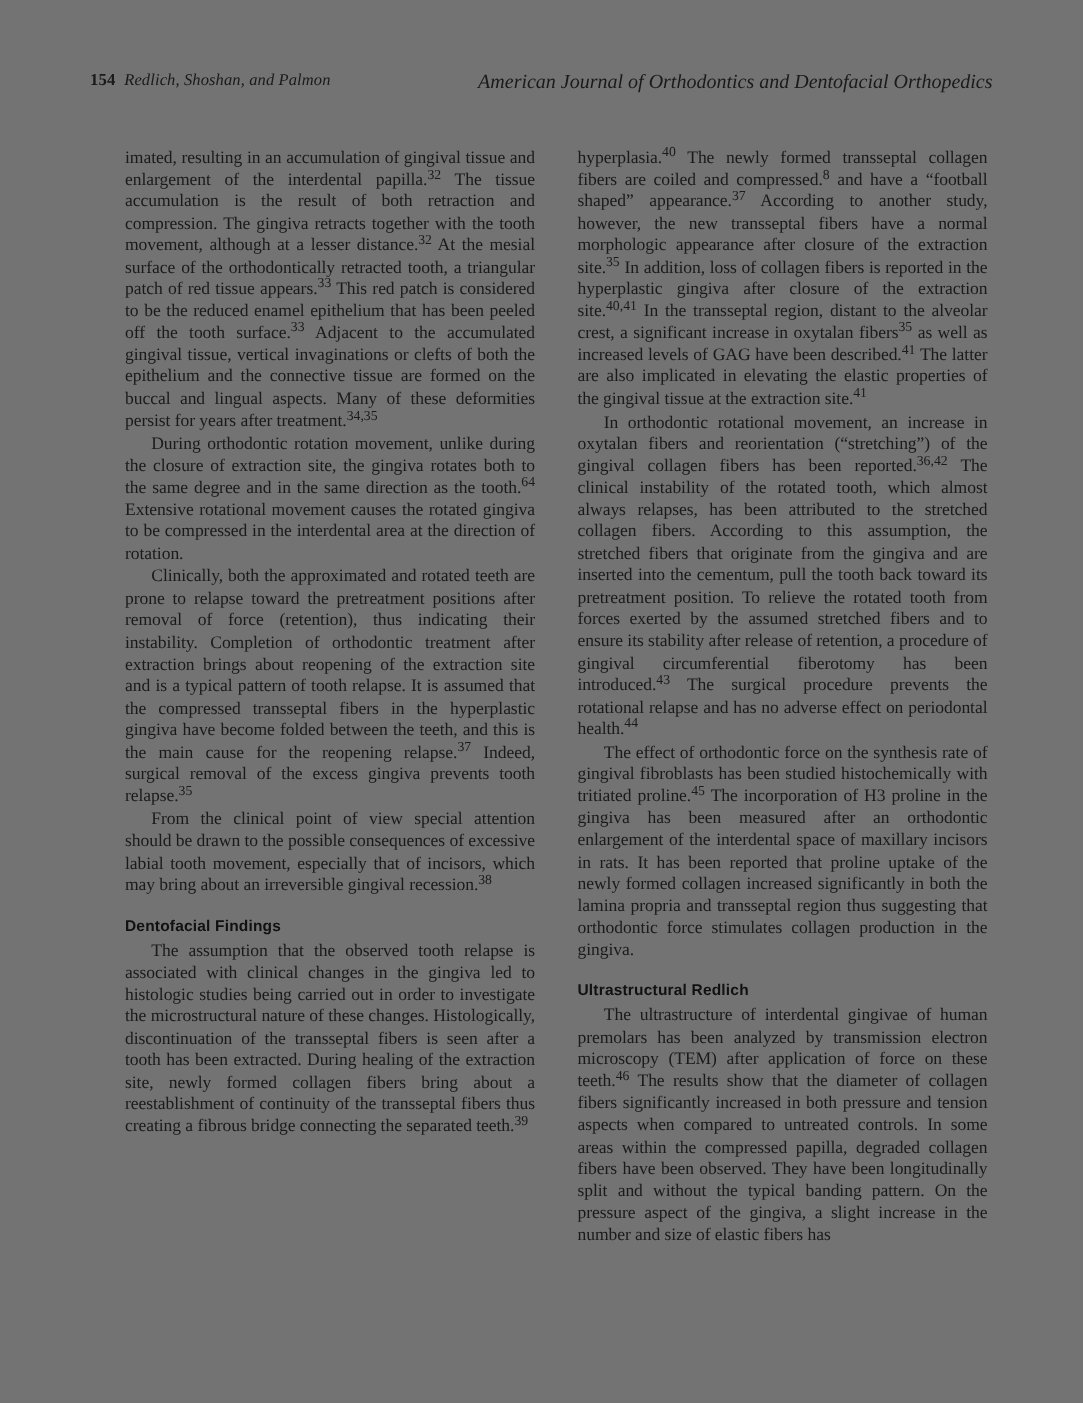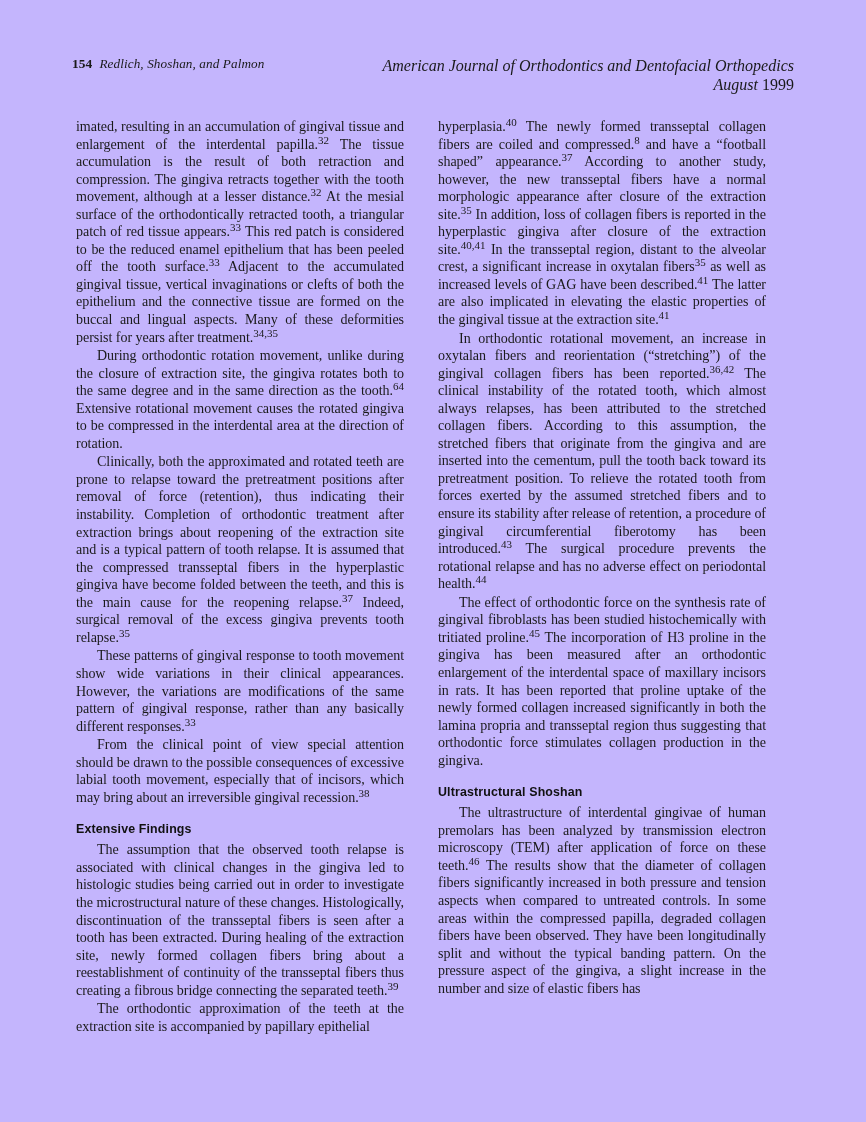--- a/index.html
+++ b/index.html
@@ -15,21 +15,21 @@
     position: relative;
     overflow: hidden;
   }
 
   .page {
     position: absolute;
     left: 0;
     top: 0;
     width: 866px;
     height: 1122px;
-    background: #c4b5fd;
+    background: #737373;
   }
 
   
   .running-head {
     position: absolute;
     left: 72px;
     top: 56px;
     width: 722px;
     height: 44px;
   }
@@ -62,21 +62,21 @@
     line-height: 19px;
     white-space: nowrap;
   }
   .rh-date-num {
     font-style: normal;
   }
 
   
   .columns {
     position: absolute;
-    left: 76px;
+    left: 100px;
     top: 118px;
     width: 690px;
     display: flex;
     gap: 34px;
   }
   .col {
     width: 328px;
   }
 
   p.para {
@@ -116,37 +116,34 @@
 <body>
 
 <div class="page">
 
   <div class="running-head">
     <div class="rh-left">
       <span class="rh-pageno">154</span><span class="rh-authors">Redlich, Shoshan, and Palmon</span>
     </div>
     <div class="rh-right">
       <div>American Journal of Orthodontics and Dentofacial Orthopedics</div>
-      <div><span>August</span> <span class="rh-date-num">1999</span></div>
     </div>
   </div>
 
   <div class="columns">
     <div class="col" id="col-left">
         <p class="para noindent">imated, resulting in an accumulation of gingival tissue and enlargement of the interdental papilla.<sup>32</sup> The tissue accumulation is the result of both retraction and compression. The gingiva retracts together with the tooth movement, although at a lesser distance.<sup>32</sup> At the mesial surface of the orthodontically retracted tooth, a triangular patch of red tissue appears.<sup>33</sup> This red patch is considered to be the reduced enamel epithelium that has been peeled off the tooth surface.<sup>33</sup> Adjacent to the accumulated gingival tissue, vertical invaginations or clefts of both the epithelium and the connective tissue are formed on the buccal and lingual aspects. Many of these deformities persist for years after treatment.<sup>34,35</sup></p>
         <p class="para">During orthodontic rotation movement, unlike during the closure of extraction site, the gingiva rotates both to the same degree and in the same direction as the tooth.<sup>64</sup> Extensive rotational movement causes the rotated gingiva to be compressed in the interdental area at the direction of rotation.</p>
         <p class="para">Clinically, both the approximated and rotated teeth are prone to relapse toward the pretreatment positions after removal of force (retention), thus indicating their instability. Completion of orthodontic treatment after extraction brings about reopening of the extraction site and is a typical pattern of tooth relapse. It is assumed that the compressed transseptal fibers in the hyperplastic gingiva have become folded between the teeth, and this is the main cause for the reopening relapse.<sup>37</sup> Indeed, surgical removal of the excess gingiva prevents tooth relapse.<sup>35</sup></p>
-        <p class="para">These patterns of gingival response to tooth movement show wide variations in their clinical appearances. However, the variations are modifications of the same pattern of gingival response, rather than any basically different responses.<sup>33</sup></p>
         <p class="para">From the clinical point of view special attention should be drawn to the possible consequences of excessive labial tooth movement, especially that of incisors, which may bring about an irreversible gingival recession.<sup>38</sup></p>
-        <h2 class="section-heading">Extensive Findings</h2>
+        <h2 class="section-heading">Dentofacial Findings</h2>
         <p class="para">The assumption that the observed tooth relapse is associated with clinical changes in the gingiva led to histologic studies being carried out in order to investigate the microstructural nature of these changes. Histologically, discontinuation of the transseptal fibers is seen after a tooth has been extracted. During healing of the extraction site, newly formed collagen fibers bring about a reestablishment of continuity of the transseptal fibers thus creating a fibrous bridge connecting the separated teeth.<sup>39</sup></p>
-        <p class="para">The orthodontic approximation of the teeth at the extraction site is accompanied by papillary epithelial</p>
       </div>
     <div class="col" id="col-right">
         <p class="para noindent">hyperplasia.<sup>40</sup> The newly formed transseptal collagen fibers are coiled and compressed.<sup>8</sup> and have a “football shaped” appearance.<sup>37</sup> According to another study, however, the new transseptal fibers have a normal morphologic appearance after closure of the extraction site.<sup>35</sup> In addition, loss of collagen fibers is reported in the hyperplastic gingiva after closure of the extraction site.<sup>40,41</sup> In the transseptal region, distant to the alveolar crest, a significant increase in oxytalan fibers<sup>35</sup> as well as increased levels of GAG have been described.<sup>41</sup> The latter are also implicated in elevating the elastic properties of the gingival tissue at the extraction site.<sup>41</sup></p>
         <p class="para">In orthodontic rotational movement, an increase in oxytalan fibers and reorientation (“stretching”) of the gingival collagen fibers has been reported.<sup>36,42</sup> The clinical instability of the rotated tooth, which almost always relapses, has been attributed to the stretched collagen fibers. According to this assumption, the stretched fibers that originate from the gingiva and are inserted into the cementum, pull the tooth back toward its pretreatment position. To relieve the rotated tooth from forces exerted by the assumed stretched fibers and to ensure its stability after release of retention, a procedure of gingival circumferential fiberotomy has been introduced.<sup>43</sup> The surgical procedure prevents the rotational relapse and has no adverse effect on periodontal health.<sup>44</sup></p>
         <p class="para">The effect of orthodontic force on the synthesis rate of gingival fibroblasts has been studied histochemically with tritiated proline.<sup>45</sup> The incorporation of H3 proline in the gingiva has been measured after an orthodontic enlargement of the interdental space of maxillary incisors in rats. It has been reported that proline uptake of the newly formed collagen increased significantly in both the lamina propria and transseptal region thus suggesting that orthodontic force stimulates collagen production in the gingiva.</p>
-        <h2 class="section-heading">Ultrastructural Shoshan</h2>
+        <h2 class="section-heading">Ultrastructural Redlich</h2>
         <p class="para">The ultrastructure of interdental gingivae of human premolars has been analyzed by transmission electron microscopy (TEM) after application of force on these teeth.<sup>46</sup> The results show that the diameter of collagen fibers significantly increased in both pressure and tension aspects when compared to untreated controls. In some areas within the compressed papilla, degraded collagen fibers have been observed. They have been longitudinally split and without the typical banding pattern. On the pressure aspect of the gingiva, a slight increase in the number and size of elastic fibers has</p>
       </div>
   </div>
 
 </div>
 
 </body></html>

